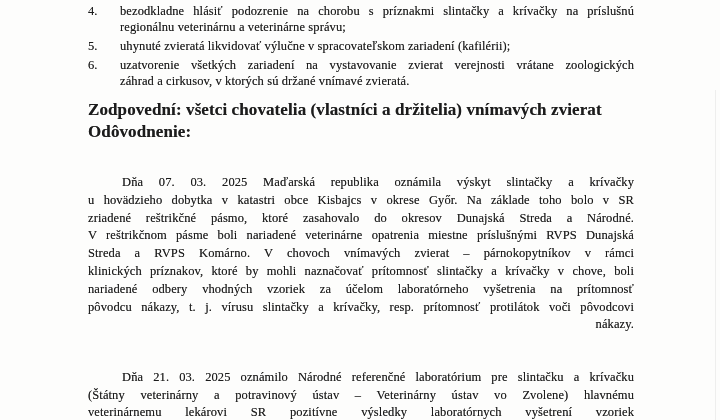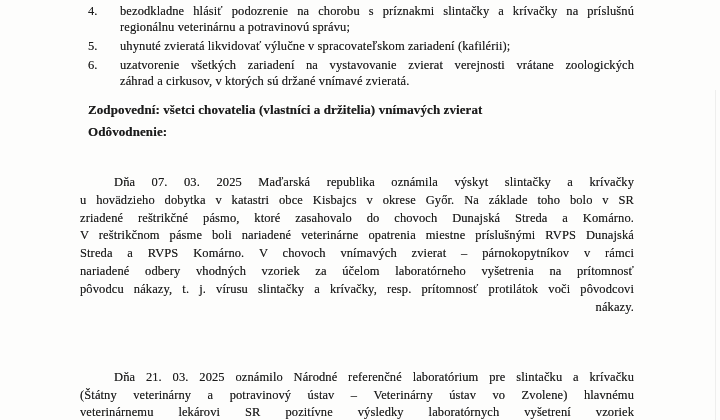--- a/index.html
+++ b/index.html
@@ -54,50 +54,50 @@
     line-height: 16px;
   }
   .line.just {
     text-align: justify;
     text-align-last: justify;
   }
   .heading {
     position: absolute;
     left: 88px;
     right: 60px;
-    font-size: 13px;
+    font-size: 17px;
     font-weight: bold;
     line-height: 16px;
   }
   .heading-responsible { top: 102px; }
   .heading-reasoning  { top: 124px; }
   .para {
     position: absolute;
-    left: 80px;
+    left: 88px;
     right: 86px;
     font-size: 12.5px;
   }
   .para .line { line-height: 17.8px; text-align: right; }
   .para-1 { top: 174px; }
   .para-2 { top: 369px; }
   .para-2 .line { line-height: 17.5px; }
   .line.indent { text-indent: 34px; }
 </style>
 </head>
 <body>
 
 <div class="page scan-text">
 
   <div class="num-list">
 
     <div class="list-item">
       <span class="num">4.</span>
       <div class="item-text">
         <div class="line just">bezodkladne hlásiť podozrenie na chorobu s príznakmi slintačky a krívačky na príslušnú</div>
-        <div class="line">regionálnu veterinárnu a potravinovú správu;</div>
+        <div class="line">regionálnu veterinárnu a veterinárne správu;</div>
       </div>
     </div>
 
     <div class="list-item">
       <span class="num">5.</span>
       <div class="item-text">
         <div class="line">uhynuté zvieratá likvidovať výlučne v spracovateľskom zariadení (kafilérii);</div>
       </div>
     </div>
 
@@ -111,23 +111,24 @@
 
   </div>
 
   <div class="heading heading-responsible">Zodpovední: všetci chovatelia (vlastníci a držitelia) vnímavých zvierat</div>
 
   <div class="heading heading-reasoning">Odôvodnenie:</div>
 
   <div class="para para-1">
     <div class="line just indent">Dňa 07. 03.  2025 Maďarská republika oznámila výskyt slintačky a krívačky</div>
     <div class="line just">u hovädzieho dobytka v katastri obce Kisbajcs v okrese Győr. Na základe toho bolo v SR</div>
-    <div class="line just">zriadené reštrikčné pásmo, ktoré zasahovalo do chovoch Dunajská Streda a Komárno.</div>
+    <div class="line just">zriadené reštrikčné pásmo, ktoré zasahovalo do okresov Dunajská Streda a Národné.</div>
     <div class="line just">V reštrikčnom pásme boli nariadené veterinárne opatrenia miestne príslušnými RVPS Dunajská</div>
     <div class="line just">Streda a RVPS Komárno. V chovoch vnímavých zvierat – párnokopytníkov v rámci</div>
+    <div class="line just">klinických príznakov, ktoré by mohli naznačovať prítomnosť slintačky a krívačky v chove, boli</div>
     <div class="line just">nariadené odbery vhodných vzoriek za účelom laboratórneho vyšetrenia na prítomnosť</div>
     <div class="line just">pôvodcu nákazy, t. j. vírusu slintačky a krívačky, resp. prítomnosť protilátok voči pôvodcovi</div>
     <div class="line">nákazy.</div>
   </div>
 
   <div class="para para-2">
     <div class="line just indent">Dňa 21. 03. 2025 oznámilo Národné referenčné laboratórium pre slintačku a krívačku</div>
     <div class="line just">(Štátny veterinárny a potravinový ústav – Veterinárny ústav vo Zvolene) hlavnému</div>
     <div class="line just">veterinárnemu lekárovi SR pozitívne výsledky laboratórnych vyšetrení vzoriek</div>
   </div>

